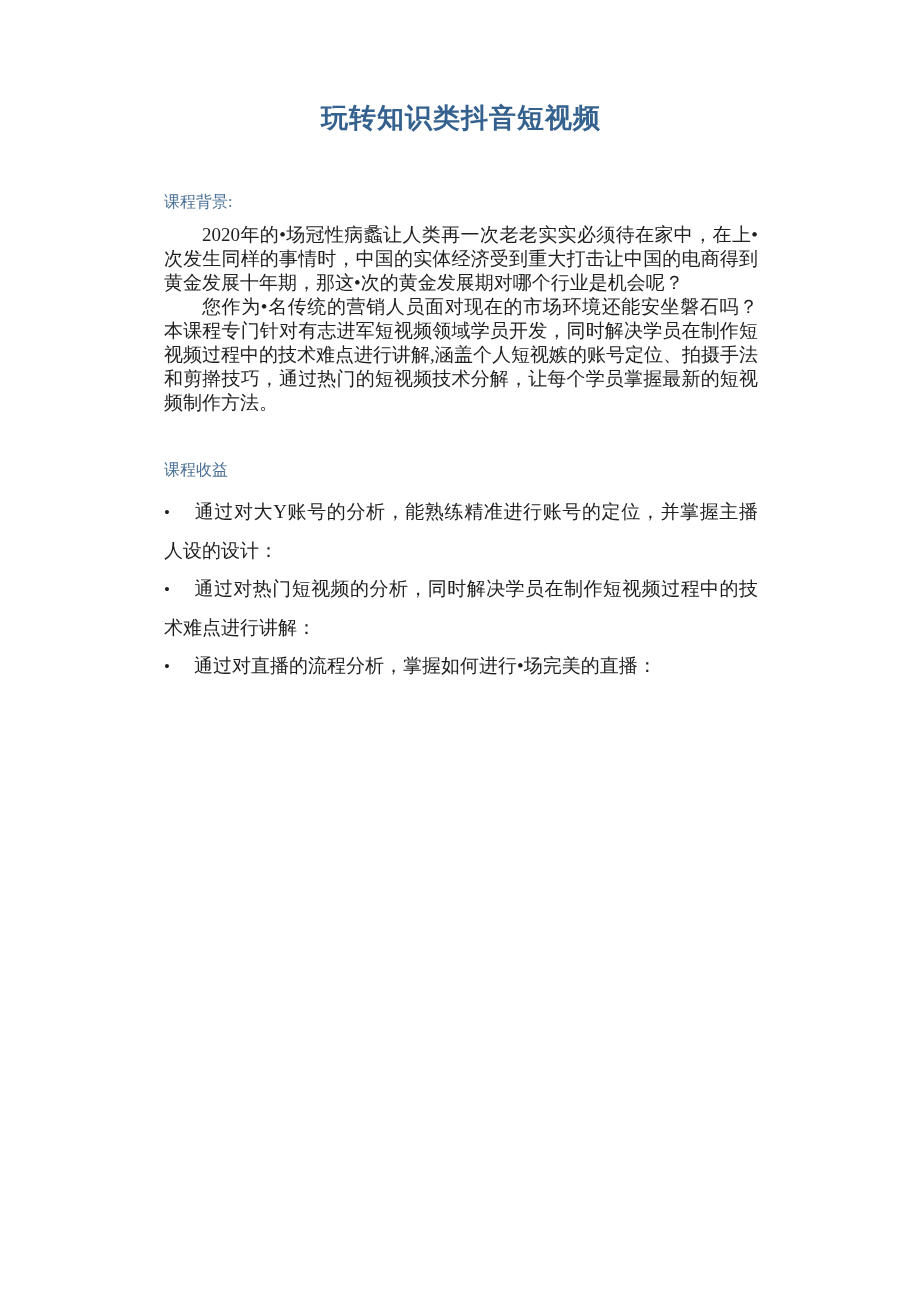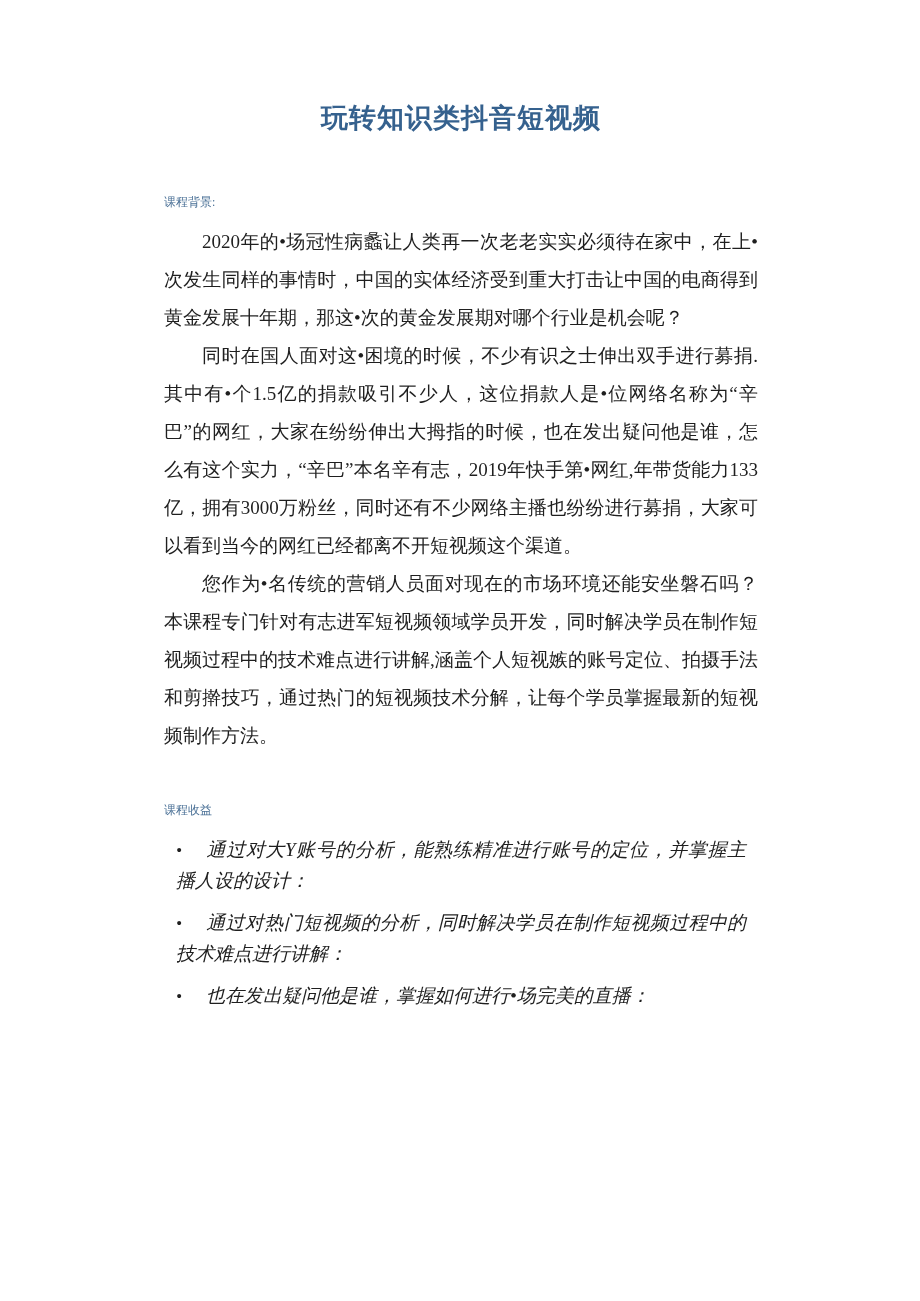--- a/index.html
+++ b/index.html
@@ -25,70 +25,68 @@
     font-family: "Liberation Sans", "DejaVu Sans", sans-serif;
     font-weight: 600;
     font-size: 27px;
     line-height: 37px;
     color: var(--title-color, #35618e);
     letter-spacing: 1px;
   }
   .sec-heading {
     font-family: "Liberation Serif", "DejaVu Serif", serif;
     font-weight: 400;
-    font-size: 12px;
+    font-size: 16px;
     line-height: 26px;
     color: var(--heading-color, #4a7096);
     margin: 0 0 8px 0;
   }
   .sec-heading.bg {
     margin-top: 52px;
   }
   .sec-heading.benefit {
     margin-top: 42px;
     margin-bottom: 10px;
   }
   .para {
     margin: 0;
     font-size: 19px;
-    line-height: 38px;
+    line-height: 24px;
     text-align: justify;
     text-indent: 2em;
   }
   .bullet-item {
-    margin: 12px;
+    margin: 0;
     font-size: 19px;
-    line-height: 30px;
+    line-height: 38px;
     text-align: justify;
-    font-style: italic;
   }
   .bullet-mark {
     display: inline-block;
     width: 30px;
     font-size: 17px;
   }
 </style>
 </head>
 <body>
 
 <div class="page">
 
   <h1 class="doc-title">玩转知识类抖音短视频</h1>
 
   <h2 class="sec-heading bg">课程背景:</h2>
 
   <p class="para">2020年的•场冠性病蠡让人类再一次老老实实必须待在家中，在上•次发生同样的事情时，中国的实体经济受到重大打击让中国的电商得到黄金发展十年期，那这•次的黄金发展期对哪个行业是机会呢？</p>
-  <p class="para">同时在国人面对这•困境的时候，不少有识之士伸出双手进行募捐. 其中有•个1.5亿的捐款吸引不少人，这位捐款人是•位网络名称为“辛巴”的网红，大家在纷纷伸出大拇指的时候，也在发出疑问他是谁，怎么有这个实力，“辛巴”本名辛有志，2019年快手第•网红,年带货能力133亿，拥有3000万粉丝，同时还有不少网络主播也纷纷进行募捐，大家可以看到当今的网红已经都离不开短视频这个渠道。</p>
   <p class="para">您作为•名传统的营销人员面对现在的市场环境还能安坐磐石吗？本课程专门针对有志进军短视频领域学员开发，同时解决学员在制作短视频过程中的技术难点进行讲解,涵盖个人短视嫉的账号定位、拍摄手法和剪擀技巧，通过热门的短视频技术分解，让每个学员掌握最新的短视频制作方法。</p>
 
   <h2 class="sec-heading benefit">课程收益</h2>
 
   <p class="bullet-item">
     <span class="bullet-mark">•</span><span>通过对大Y账号的分析，能熟练精准进行账号的定位，并掌握主播人设的设计：</span>
   </p>
   <p class="bullet-item">
     <span class="bullet-mark">•</span><span>通过对热门短视频的分析，同时解决学员在制作短视频过程中的技术难点进行讲解：</span>
   </p>
   <p class="bullet-item">
-    <span class="bullet-mark">•</span><span>也在发出疑问他是谁，掌握如何进行•场完美的直播：</span>
+    <span class="bullet-mark">•</span><span>通过对直播的流程分析，掌握如何进行•场完美的直播：</span>
   </p>
 
 </div>
 
 </body></html>

